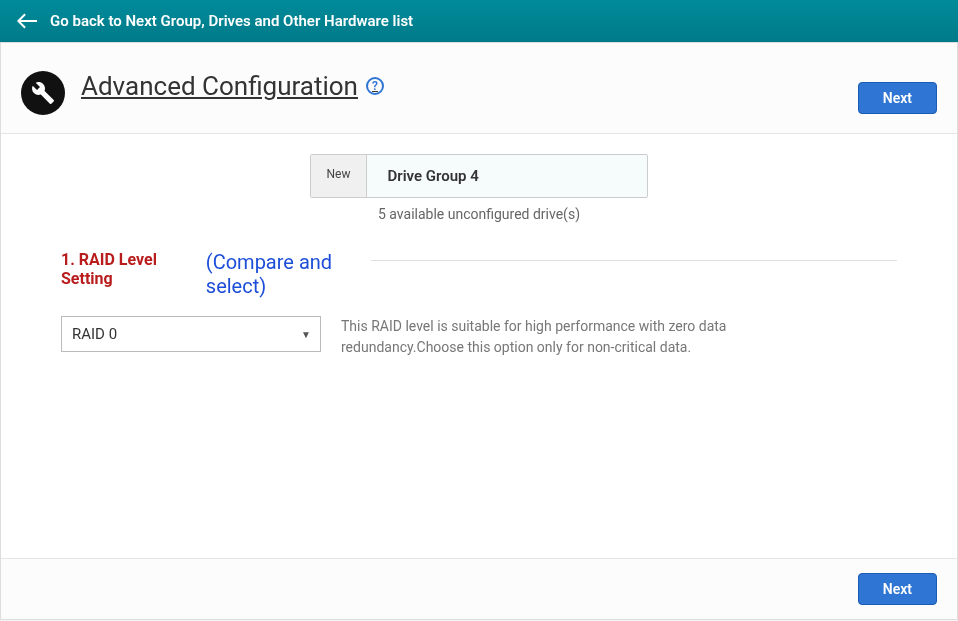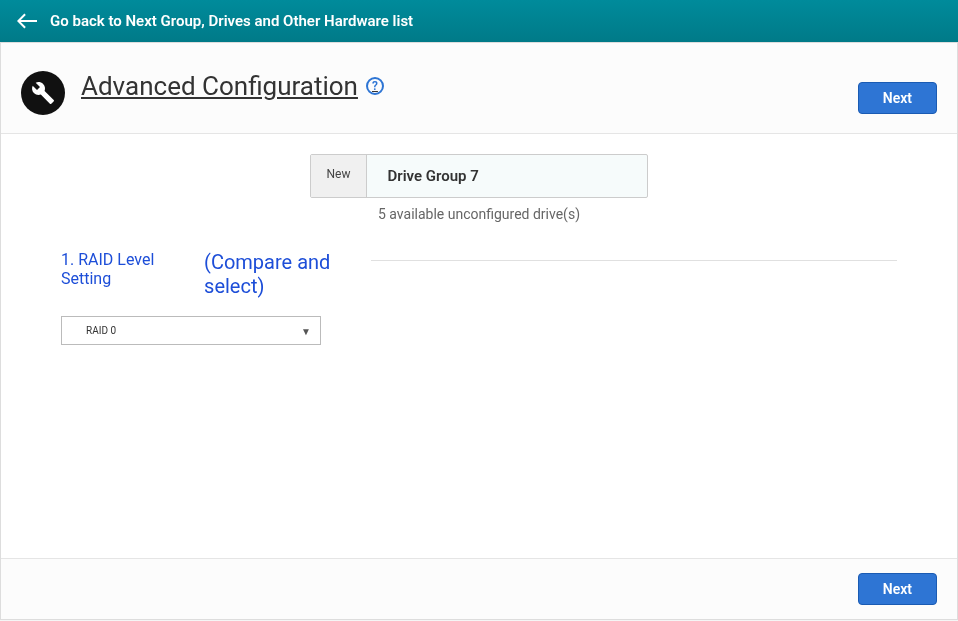--- a/index.html
+++ b/index.html
@@ -163,42 +163,43 @@
       gap: 20px;
     }
     .raid-label-col {
       display: flex;
       align-items: flex-start;
       gap: 30px;
       width: 290px;
     }
     .raid-label {
       font-size: 16px;
-      color: #1d4ed8;
+      color: #b91c1c;
+      font-weight: bold;
     }
     .compare-link {
       color: #1d4ed8;
       font-size: 20px;
       cursor: pointer;
     }
     .raid-divider {
       flex: 1;
       border-top: 1px solid #e0e0e0;
       margin-top: 10px;
     }
     .raid-row {
       display: flex;
       align-items: flex-start;
       margin-top: 18px;
       gap: 20px;
     }
     .raid-select {
       width: 260px;
-      padding: 8px 24px;
-      font-size: 10px;
+      padding: 8px 10px;
+      font-size: 15px;
       color: #333;
       border: 1px solid #bbb;
       background: #fff;
       cursor: pointer;
       appearance: none;
       position: relative;
     }
     .select-wrapper {
       position: relative;
       width: 260px;
@@ -255,40 +256,41 @@
       </div>
     </div>
     <button class="next-btn next-btn-header">Next</button>
   </div>
 
   <div class="content-section">
 
     <div class="drive-group-box">
       <div class="dg-container">
         <div class="dg-new">New</div>
-        <div class="dg-name">Drive Group 7</div>
+        <div class="dg-name">Drive Group 4</div>
       </div>
     </div>
     <div class="available-text">5 available unconfigured drive(s)</div>
 
     <div class="raid-section">
       <div class="raid-label-col">
         <div class="raid-label">1. RAID Level Setting</div>
         <div class="compare-link">(Compare and select)</div>
       </div>
       <div class="raid-divider"></div>
     </div>
 
     <div class="raid-row">
       <div class="select-wrapper">
         <select class="raid-select">
           <option>RAID 0</option>
         </select>
         <span class="select-caret">▼</span>
       </div>
+      <div class="raid-description">This RAID level is suitable for high performance with zero data redundancy.Choose this option only for non-critical data.</div>
     </div>
 
   </div>
 
   <div class="footer-section">
     <button class="next-btn">Next</button>
   </div>
 
 </div>
 

